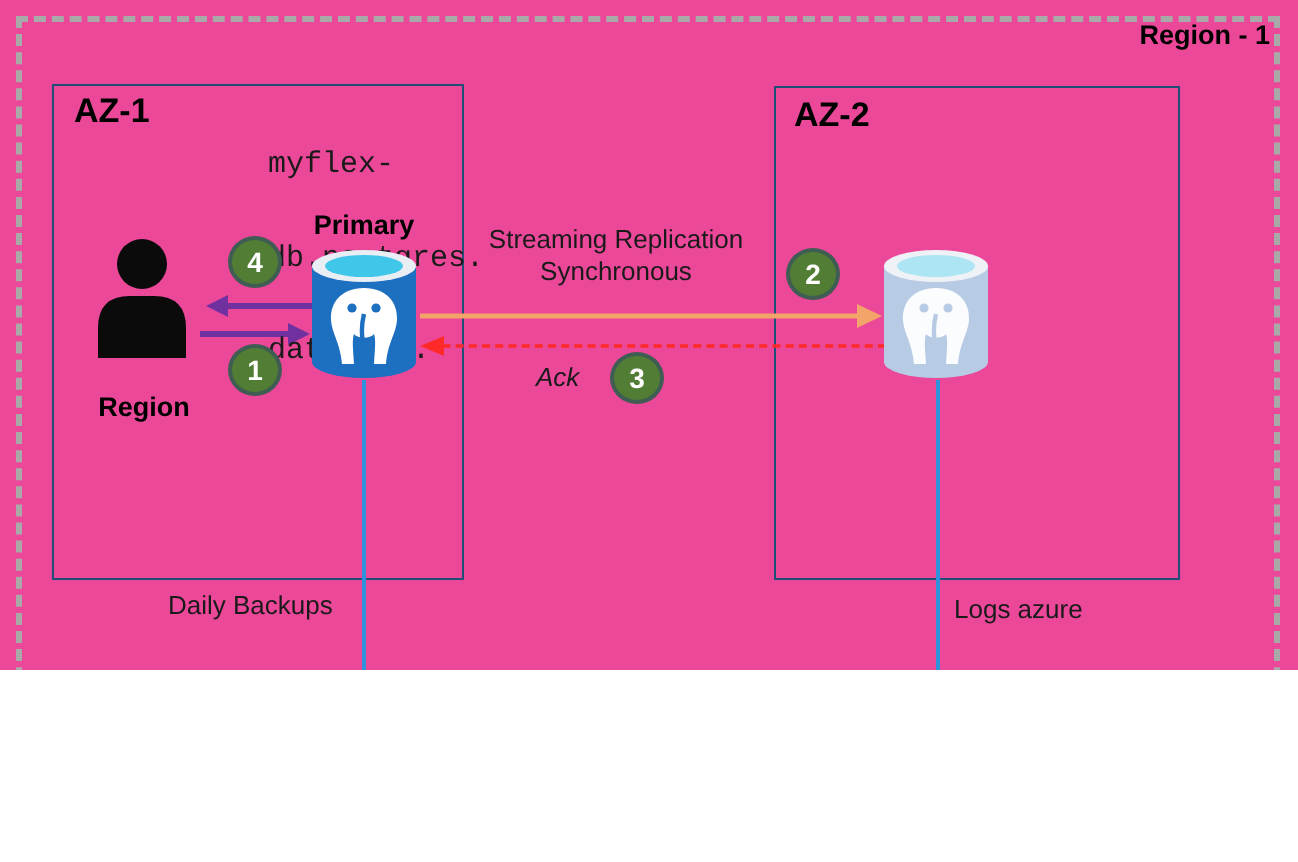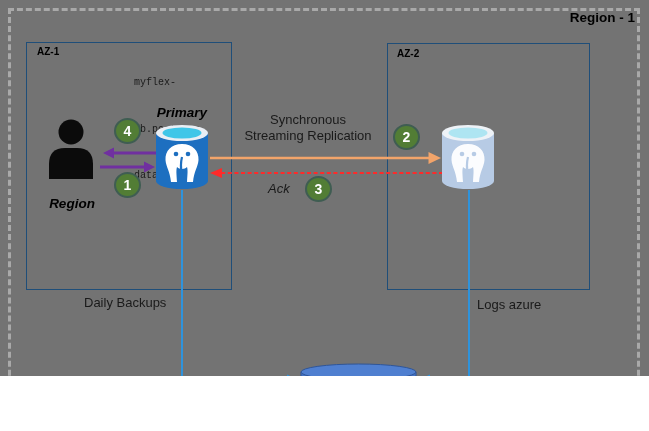--- a/index.html
+++ b/index.html
@@ -1,41 +1,41 @@
 <!DOCTYPE html>
 <html><head>
 <meta charset="utf-8">
 <style>
   html,body{margin:0;padding:0;background:#fff;}
   .stage{
-    position:relative;width:649px;height:376px;background:#737373;overflow:hidden;
+    position:relative;width:649px;height:335px;background:#ec4899;overflow:hidden;
     font-family:"Liberation Sans",sans-serif;color:#111;
   }
   .abs{position:absolute;}
   .region-box{
     left:8px;top:8px;width:626px;height:407px;
     border:3px dashed #a9a9a9;
   }
   .region-label{
     top:10px;right:14px;font-size:13.5px;font-weight:bold;color:#000;
   }
   .zone-box{
     border:1.5px solid #1f4e79;background:transparent;
   }
   .az1-box{left:26px;top:42px;width:204px;height:246px;}
   .az2-box{left:387px;top:43px;width:201px;height:245px;}
-  .zone-label{font-size:10px;font-weight:bold;color:#000;}
+  .zone-label{font-size:17px;font-weight:bold;color:#000;}
   .az1-label{left:37px;top:46px;}
   .az2-label{left:397px;top:48px;text-align:center;}
   .hostname{
     left:134px;top:44px;width:95px;
     font-family:"Liberation Mono","DejaVu Sans Mono",monospace;
-    font-size:10px;line-height:15.5px;color:#1a1a1a;white-space:pre;
+    font-size:15px;line-height:15.5px;color:#1a1a1a;white-space:pre;
   }
-  .node-label{font-size:13.5px;font-weight:bold;text-align:center;color:#000;font-style:italic;}
+  .node-label{font-size:13.5px;font-weight:bold;text-align:center;color:#000;}
   .primary-label{left:142px;top:105px;width:80px;}
   .standby-label{left:428px;top:105px;width:81px;}
   .client-label{left:42px;top:196px;width:60px;}
   .flow-label{font-size:13px;color:#1a1a1a;}
   .replication-label{left:228px;top:112px;width:160px;text-align:center;line-height:16px;}
   .ack-label{left:268px;top:181px;font-style:italic;}
   .daily-backups-label{left:84px;top:295px;}
   .logs-backup-label{left:477px;top:297px;}
   .step-badge{
     width:23px;height:22px;border-radius:50%;
@@ -138,22 +138,22 @@
       <path d="M27,33 C25.5,39 25.5,44 27,50" stroke="#b7cbe5" stroke-width="2.2" fill="none"></path>
     </svg>
   </div>
 
   <div class="abs step-badge step4">4</div>
   <div class="abs step-badge step1">1</div>
   <div class="abs step-badge step2">2</div>
   <div class="abs step-badge step3">3</div>
 
   <div class="abs flow-label replication-label">
+    <span style="display:block">Streaming Replication</span>
     <span style="display:block">Synchronous</span>
-    <span style="display:block">Streaming Replication</span>
   </div>
   <div class="abs flow-label ack-label">Ack</div>
   <div class="abs flow-label daily-backups-label">Daily Backups</div>
   <div class="abs flow-label logs-backup-label">Logs azure</div>
 
   <div class="abs" style="left:300px;top:363px;">
     <svg width="117" height="39" viewBox="0 0 117 39">
       <path d="M1,9 L1,29 A57.5,8.5 0 0 0 116,29 L116,9 Z" fill="#4472c4" stroke="#2f5597" stroke-width="1"></path>
       <ellipse cx="58.5" cy="9" rx="57.5" ry="8" fill="#4f7fd0" stroke="#2f5597" stroke-width="1"></ellipse>
     </svg>

